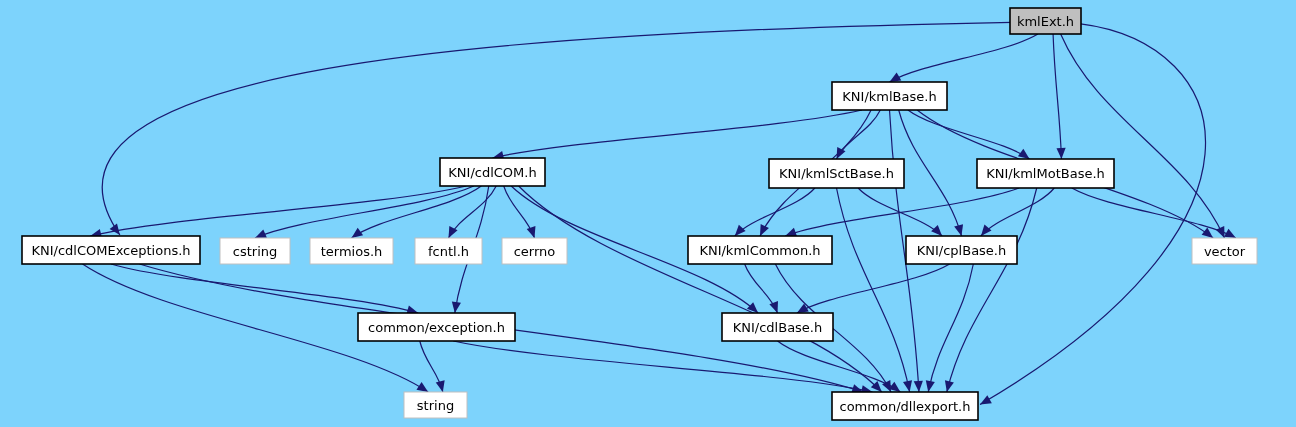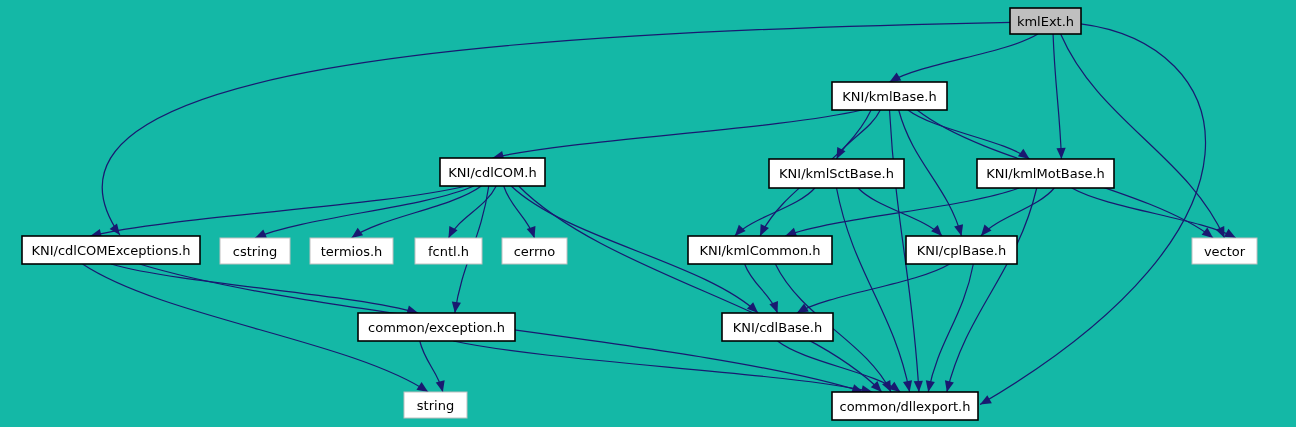--- a/index.html
+++ b/index.html
@@ -1,17 +1,17 @@
 <!DOCTYPE html>
 <html><head>
 <meta charset="utf-8">
 <style>
   html,body{margin:0;padding:0;background:#ffffff;}
   body{font-family:"DejaVu Sans",sans-serif;}
-  #graph-root{position:relative;width:1296px;height:427px;background:#14b8a6;overflow:hidden;}
+  #graph-root{position:relative;width:1296px;height:427px;background:#7dd3fc;overflow:hidden;}
   svg{display:block;}
   .node-label{font-family:"DejaVu Sans",sans-serif;font-size:13px;fill:#000000;dominant-baseline:middle;text-anchor:middle;}
   .edge{fill:none;stroke:#191970;stroke-width:1.2px;}
   .arrowhead{fill:#191970;stroke:none;}
 </style>
 </head>
 <body>
 
 <div id="graph-root">
   <svg id="graph-svg" width="1296" height="427" viewBox="0 0 1296 427" xmlns="http://www.w3.org/2000/svg">

